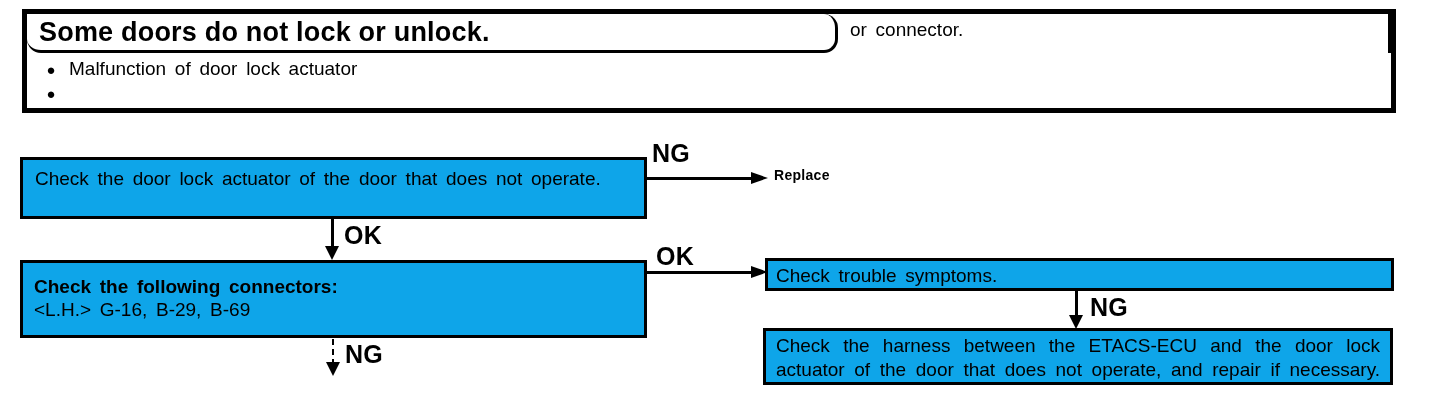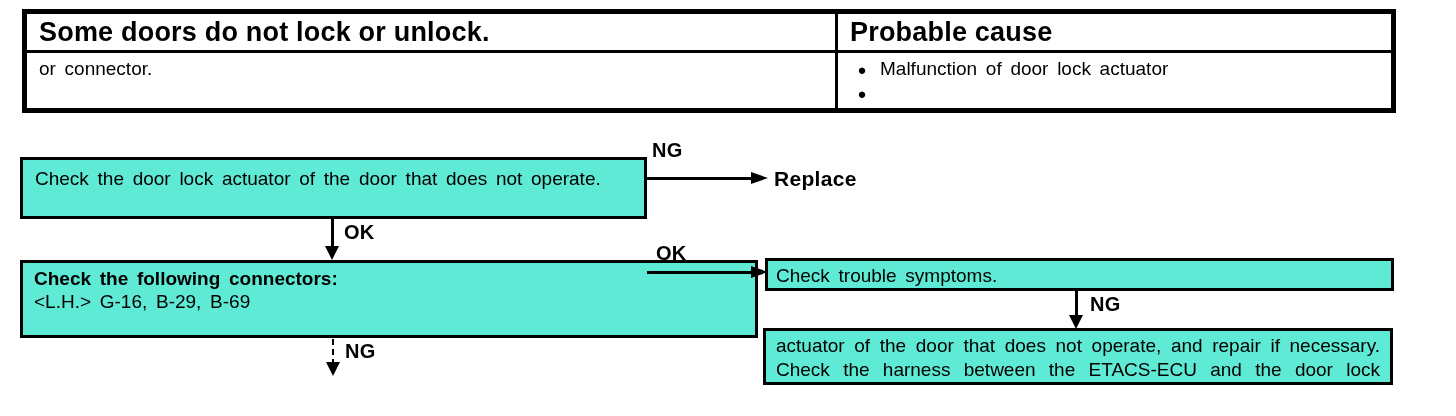--- a/index.html
+++ b/index.html
@@ -27,20 +27,21 @@
     grid-template-rows: 39px 1fr;
     background: #fff;
   }
   .cell { overflow: hidden; }
   .cell.hdr {
     font-size: 27px;
     font-weight: bold;
     letter-spacing: 0.2px;
     white-space: nowrap;
     padding: 3px 12px 0 12px;
+    border-radius: 14px;
   }
   .cell.div-r { border-right: 3px solid #000; }
   .cell.div-b { border-bottom: 3px solid #000; }
   .cell.body-left { padding: 4px 12px 0 12px; }
   .cell.body-right { padding: 4px 14px 0 6px; }
   .body-line {
     font-size: 19px;
     line-height: 24px;
     word-spacing: 0.18em;
     white-space: nowrap;
@@ -62,35 +63,35 @@
     width: 36px;
     text-align: center;
     font-size: 15px;
     flex: 0 0 36px;
   }
 
   
   .fbox {
     position: absolute;
     border: 3px solid #000;
-    background: #5eead4;
+    background: #0ea5e9;
     font-size: 19px;
     line-height: 23px;
     word-spacing: 0.18em;
   }
   .fbox .ln { white-space: nowrap; }
   .fbox .ln.fill {
     white-space: normal;
     text-align: justify;
     text-align-last: justify;
   }
   .fbox .ln.bold { font-weight: bold; }
 
   #box-step1 { left: 20px; top: 157px; width: 627px; height: 62px; padding: 7px 12px; }
-  #box-step2 { left: 20px; top: 260px; width: 738px; height: 78px; padding: 4px 11px; }
+  #box-step2 { left: 20px; top: 260px; width: 627px; height: 78px; padding: 12px 11px; }
   #box-step3 { left: 765px; top: 258px; width: 629px; height: 33px; padding: 3px 10px 0 8px; }
   #box-step4 { left: 763px; top: 328px; width: 630px; height: 57px; padding: 3px 10px; line-height: 24px; }
 
   
   .h-line { position: absolute; height: 3px; background: #000; }
   .v-line { position: absolute; width: 3px; background: #000; }
   .v-line.dashed {
     width: 0; background: none;
     border-left: 2px dashed #000;
   }
@@ -103,41 +104,40 @@
   .arr-down {
     position: absolute; width: 0; height: 0;
     border-top: 14px solid #000;
     border-left: 7px solid transparent;
     border-right: 7px solid transparent;
   }
 
   
   .edge-label {
     position: absolute;
-    font-size: 20px;
+    font-size: 25px;
     font-weight: bold;
     letter-spacing: 0.3px;
     white-space: nowrap;
   }
   .terminal-label {
     position: absolute;
-    font-size: 21px;
+    font-size: 14px;
     font-weight: bold;
     letter-spacing: 0.3px;
     white-space: nowrap;
   }
 </style>
 </head>
 <body>
 
 <div class="canvas">
 
   <div class="diag-table">
     <div class="cell hdr div-r div-b">Some doors do not lock or unlock.</div>
-    <div class="cell hdr div-b">Probable cause</div>
     <div class="cell body-left div-r">
       <div class="body-line">or connector.</div>
     </div>
     <div class="cell body-right">
       <div class="cause-item">
         <span class="bullet">●</span>
         <span>Malfunction of door lock actuator</span>
       </div>
       <div class="cause-item">
         <span class="bullet">●</span>
@@ -174,17 +174,17 @@
 
   <div class="fbox" id="box-step3">
     <div class="ln">Check trouble symptoms.</div>
   </div>
 
   <div class="v-line" style="left:1075px; top:291px; height:29px;"></div>
   <div class="arr-down" style="left:1069px; top:315px;"></div>
   <div class="edge-label" style="left:1090px; top:293px;">NG</div>
 
   <div class="fbox" id="box-step4">
+    <div class="ln fill">Check the harness between the ETACS-ECU and the door lock</div>
     <div class="ln fill">actuator of the door that does not operate, and repair if necessary.</div>
-    <div class="ln fill">Check the harness between the ETACS-ECU and the door lock</div>
   </div>
 
 </div>
 
 </body></html>

